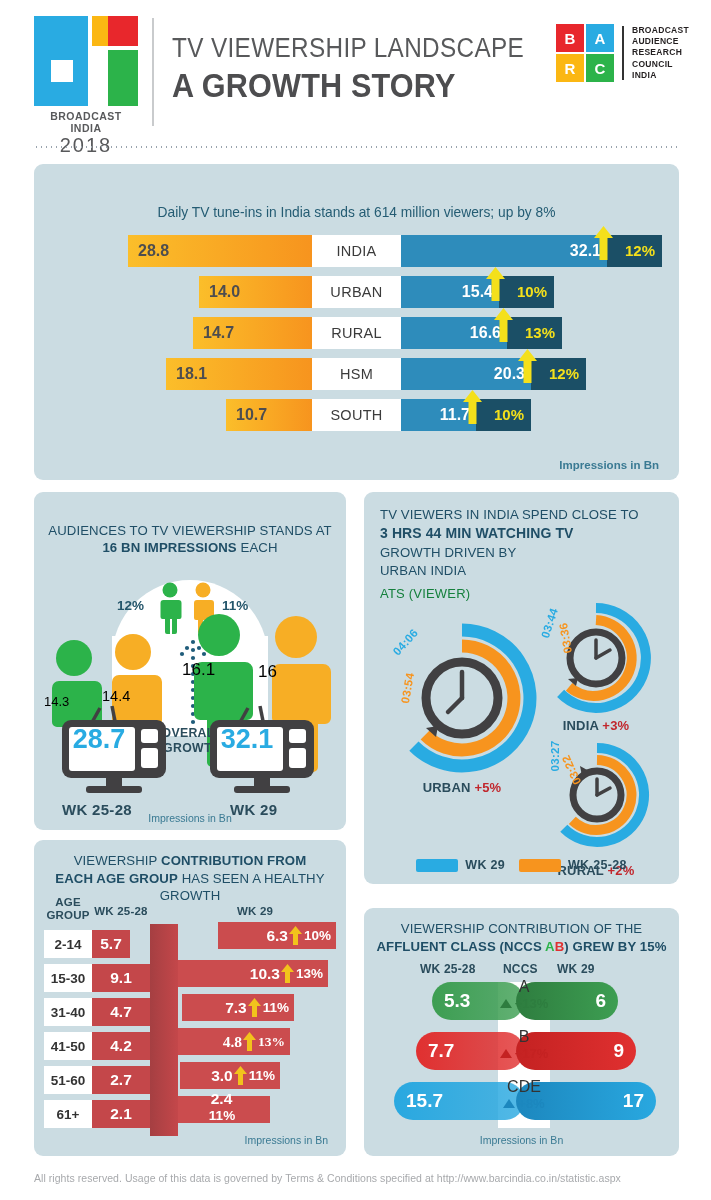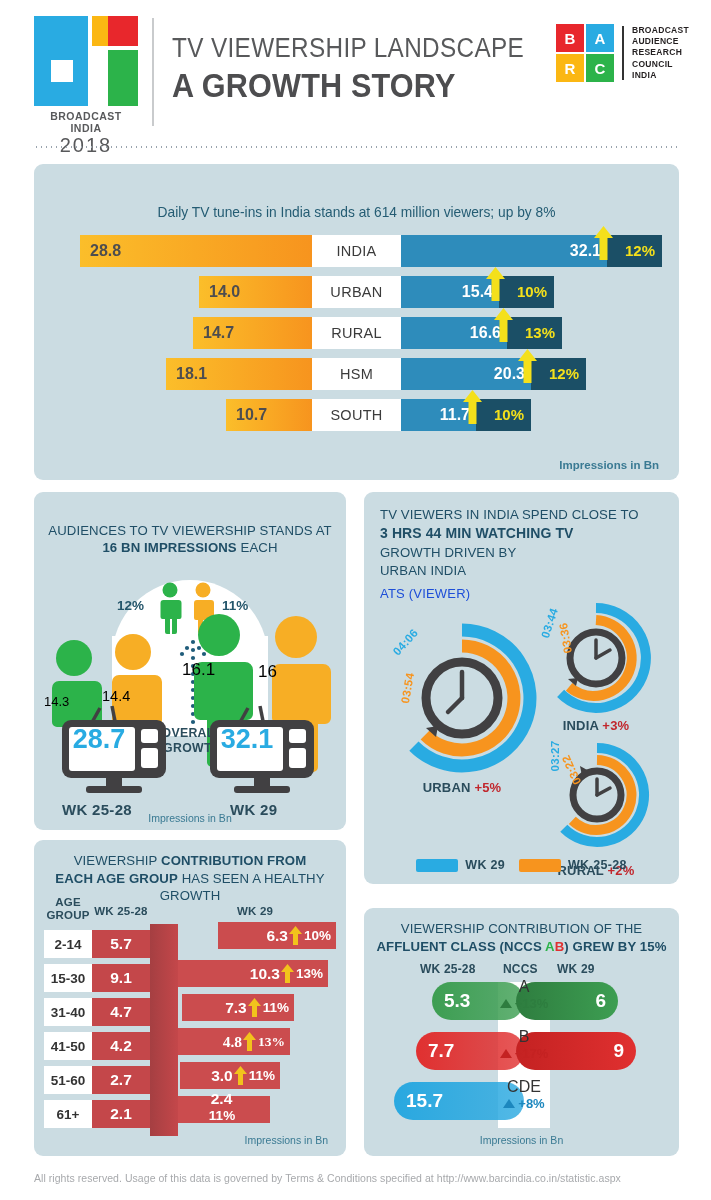--- a/index.html
+++ b/index.html
@@ -92,21 +92,21 @@
   .wk-lab { position:absolute; font-size:15px; font-weight:bold; color:#2A4C5C; letter-spacing:0.3px;
             font-family:"Liberation Sans Narrow","Liberation Sans",sans-serif; }
   #gender-foot { position:absolute; left:106px; bottom:6px; width:100px; text-align:center; font-size:10.5px;
                  color:#3A7A93; font-family:"Liberation Sans Narrow","Liberation Sans",sans-serif; }
 
   
   #panel-ats { left:364px; top:492px; width:315px; height:392px; }
   #ats-title { padding:14px 0 0 16px; font-size:13.2px; color:#1F4E66; line-height:1.38; letter-spacing:0.1px;
                font-family:"Liberation Sans Narrow","Liberation Sans",sans-serif; }
   #ats-title b { font-weight:bold; font-size:14px; }
-  #ats-viewer { padding:6px 8px 0 16px; font-size:13px; color:#1d4ed8; letter-spacing:0.2px;
+  #ats-viewer { padding:6px 8px 0 16px; font-size:13px; color:#15803d; letter-spacing:0.2px;
                 font-family:"Liberation Sans Narrow","Liberation Sans",sans-serif; }
   .clock-wrap { position:absolute; }
   .clk-cap { position:absolute; width:160px; text-align:center; font-size:13px; font-weight:bold; color:#2A4C5C;
              letter-spacing:0.2px; font-family:"Liberation Sans Narrow","Liberation Sans",sans-serif; }
   .clk-cap .pct { color:#C1272D; }
   .arc-lab { position:absolute; font-size:11.5px; font-weight:bold; letter-spacing:0.3px;
              font-family:"Liberation Sans Narrow","Liberation Sans",sans-serif; }
   #ats-legend { position:absolute; left:0; bottom:12px; width:100%; display:flex; justify-content:center;
                 align-items:center; gap:14px; }
   .lg-item { display:flex; align-items:center; gap:7px; font-size:12.5px; font-weight:bold; color:#2A4C5C;
@@ -198,21 +198,21 @@
   </div>
 
   <div id="dotted-rule"></div>
 </div>
 
 <div class="panel" id="panel-total">
   <div id="p1-sub">Daily TV tune-ins in India stands at 614 million viewers; up by 8%</div>
   <div id="p1-rows">
       <div class="p1-row">
         <div class="p1-left">
-          <div class="p1-orange" style="width:232px">28.8</div>
+          <div class="p1-orange" style="width:184px">28.8</div>
         </div>
         <div class="p1-label">INDIA</div>
         <div class="p1-right">
           <div class="p1-blue" style="width:206px">32.1</div>
           <div class="p1-dark" style="width:55px">12%</div>
         </div>
         <div class="p1-arrow" style="left: 560px; top: -4px;">
           <svg viewBox="0 0 19 34">
             <path d="M9.5 0 L19 12 H13.5 V34 H5.5 V12 H0 Z" fill="#F4E01B"></path>
           </svg>
@@ -479,21 +479,21 @@
   <div id="age-rows">
       <div class="age-row">
         <div class="age-new" style="left:148px; width:118px; top:-8px;margin-left:36px;">
           <span>6.3</span>
           <svg class="age-arrow" viewBox="0 0 13 19">
             <path d="M6.5 0 L13 8 H9 V19 H4 V8 H0 Z" fill="#F2C31C"></path>
           </svg>
           <span class="pctv">10%</span>
         </div>
         <div class="age-grp">2-14</div>
-        <div class="age-old" style="width:58px">5.7</div>
+        <div class="age-old" style="width:38px">5.7</div>
       </div>
       <div class="age-row">
         <div class="age-new" style="left:144px; width:150px; top:-4px;">
           <span>10.3</span>
           <svg class="age-arrow" viewBox="0 0 13 19">
             <path d="M6.5 0 L13 8 H9 V19 H4 V8 H0 Z" fill="#F2C31C"></path>
           </svg>
           <span class="pctv">13%</span>
         </div>
         <div class="age-grp">15-30</div>
@@ -578,20 +578,21 @@
         <div class="nccs-mid" style="top:-4px;">
           <div class="nccs-letter">B</div>
           <div class="nccs-chg" style="color:#C42222">
             <span class="tri" style="border-bottom:9px solid #C42222;"></span>
             <span>+17%</span>
           </div>
         </div>
       </div>
       <div class="nccs-row" style="left: 0px; top: 174px; width: 100%;">
         <div class="nccs-left" style="left:30px; width:130px; background:linear-gradient(90deg,#29A8E0,#29A8E0cc);">15.7</div>
+        <div class="nccs-right" style="left:152px; width:140px; background:linear-gradient(90deg,#1C87BE,#29A8E0);">17</div>
         <div class="nccs-mid" style="top:-4px;">
           <div class="nccs-letter">CDE</div>
           <div class="nccs-chg" style="color:#1C87BE">
             <span class="tri" style="border-bottom:9px solid #1C87BE;"></span>
             <span>+8%</span>
           </div>
         </div>
       </div>
     </div>
   <div id="nccs-foot">Impressions in Bn</div>

